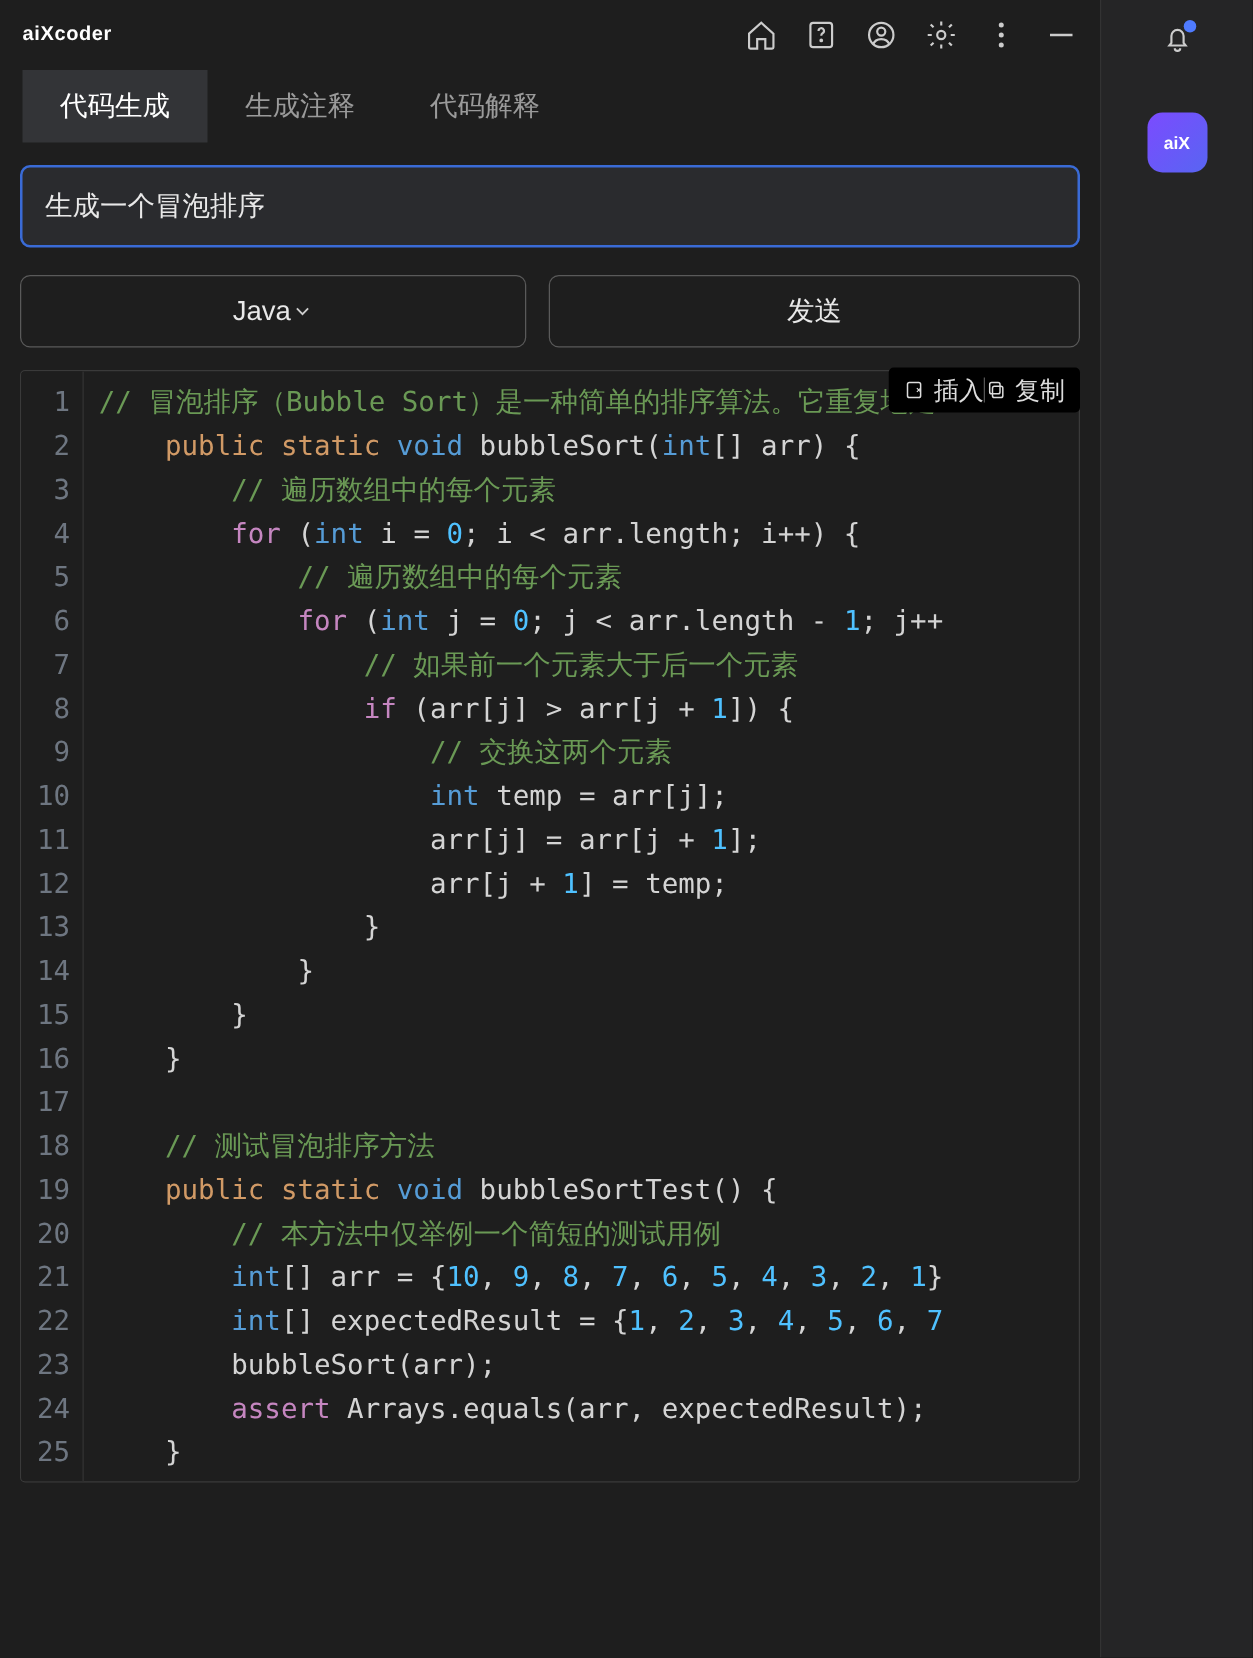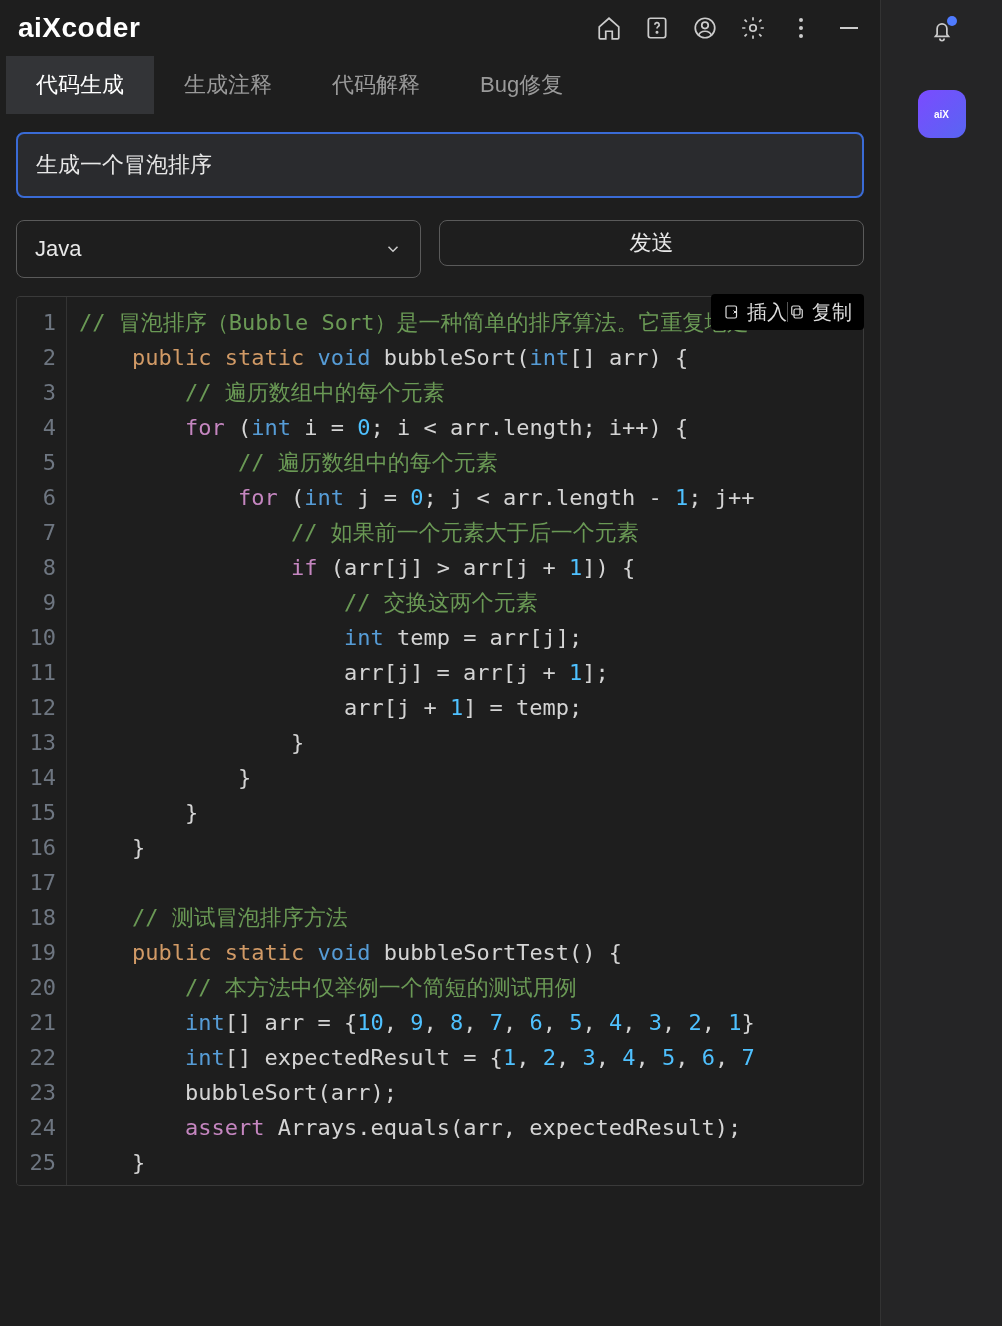--- a/index.html
+++ b/index.html
@@ -29,21 +29,21 @@
   padding-top: 18px;
 }
 .titlebar {
   height: 56px;
   display: flex;
   align-items: center;
   padding: 0 18px;
   justify-content: space-between;
 }
 .brand {
-  font-size: 28px;
+  font-size: 16px;
   font-weight: 700;
   color: #fff;
   letter-spacing: 0.5px;
 }
 .titlebar-icons {
   display: flex;
   align-items: center;
   gap: 22px;
 }
 .ticon {
@@ -56,21 +56,21 @@
   color: #ccc;
 }
 .ticon svg { width: 26px; height: 26px; stroke: currentColor; fill: none; stroke-width: 1.6; }
 .more-dots { display:flex; flex-direction:column; gap:4px; align-items:center; }
 .more-dots span { width:4px; height:4px; background:#ccc; border-radius:50%; }
 .minimize-line { width:18px; height:2px; background:#ccc; }
 
 .tabs {
   display: flex;
   height: 58px;
-  padding: 0 6px;
+  padding: 0 18px;
 }
 .tab {
   padding: 0 30px;
   display: flex;
   align-items: center;
   font-size: 22px;
   color: #9a9a9a;
   cursor: pointer;
 }
 .tab.active {
@@ -102,30 +102,30 @@
   margin-top: 22px;
 }
 .lang-select {
   width: 405px;
   height: 58px;
   background: #1e1e1e;
   border: 1.5px solid #5a5a5a;
   border-radius: 8px;
   display: flex;
   align-items: center;
-  justify-content: space-between;
+  justify-content: center;
   padding: 0 18px;
   color: #e8e8e8;
   font-size: 22px;
   cursor: pointer;
 }
 .chev { width:18px; height:18px; }
 .send-btn {
   flex: 1;
-  height: 46px;
+  height: 58px;
   background: #1e1e1e;
   border: 1.5px solid #5a5a5a;
   border-radius: 8px;
   color: #e8e8e8;
   font-size: 22px;
   display: flex;
   align-items: center;
   justify-content: center;
   cursor: pointer;
 }
@@ -193,21 +193,21 @@
 .bell-dot {
   position:absolute; top:-2px; right:-2px; width:10px; height:10px;
   background:#4f7bff; border-radius:50%;
 }
 .app-badge {
   margin-top: 46px;
   width: 48px; height: 48px;
   border-radius: 12px;
   background: linear-gradient(135deg,#7b4bff,#5865f2);
   display:flex; align-items:center; justify-content:center;
-  color:#fff; font-size:10px; font-weight:700; cursor:pointer;
+  color:#fff; font-size:14px; font-weight:700; cursor:pointer;
 }
 </style>
 </head>
 <body>
 
 <div class="main-panel">
   <div class="titlebar">
     <div class="brand">aiXcoder</div>
     <div class="titlebar-icons">
       <div class="ticon">
@@ -245,21 +245,20 @@
       <div class="ticon">
         <div class="minimize-line"></div>
       </div>
     </div>
   </div>
 
   <div class="tabs" id="tabs">
       <div class="tab active">代码生成</div>
       <div class="tab">生成注释</div>
       <div class="tab">代码解释</div>
-      <div class="tab">Bug修复</div>
     </div>
 
   <div class="content">
     <input class="prompt-input" value="生成一个冒泡排序" style="">
 
     <div class="controls-row">
       <div class="lang-select">
         <span>Java</span>
         <svg class="chev" viewBox="0 0 24 24">
             <path d="M6 9l6 6 6-6" stroke="#ccc" fill="none" stroke-width="2"></path>

